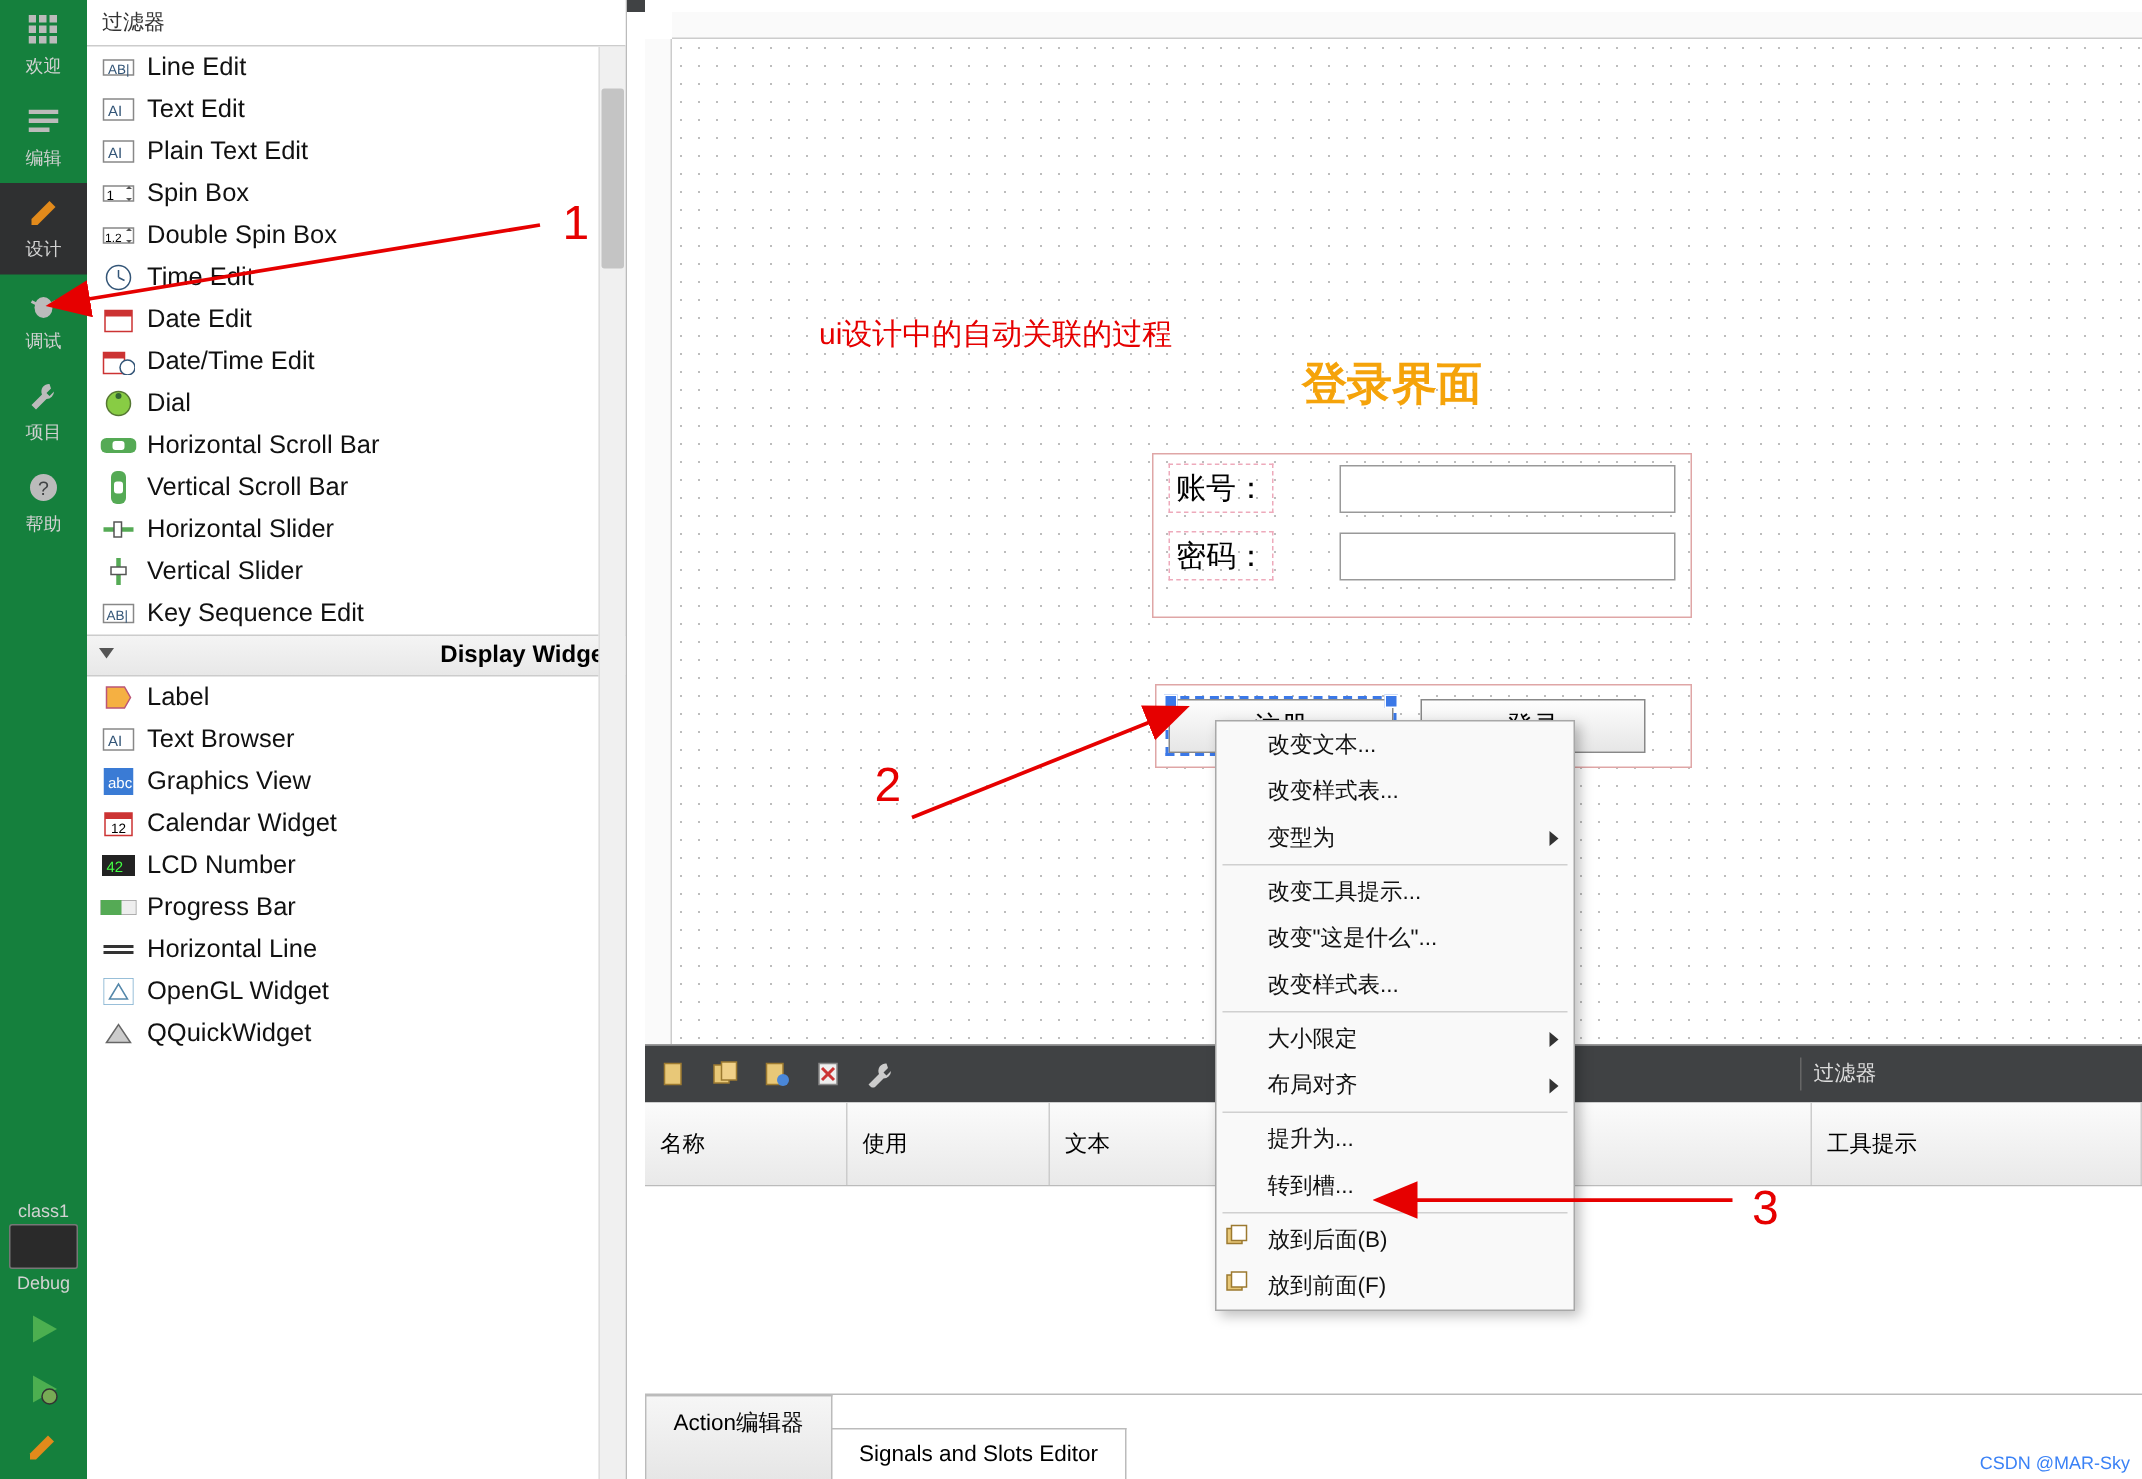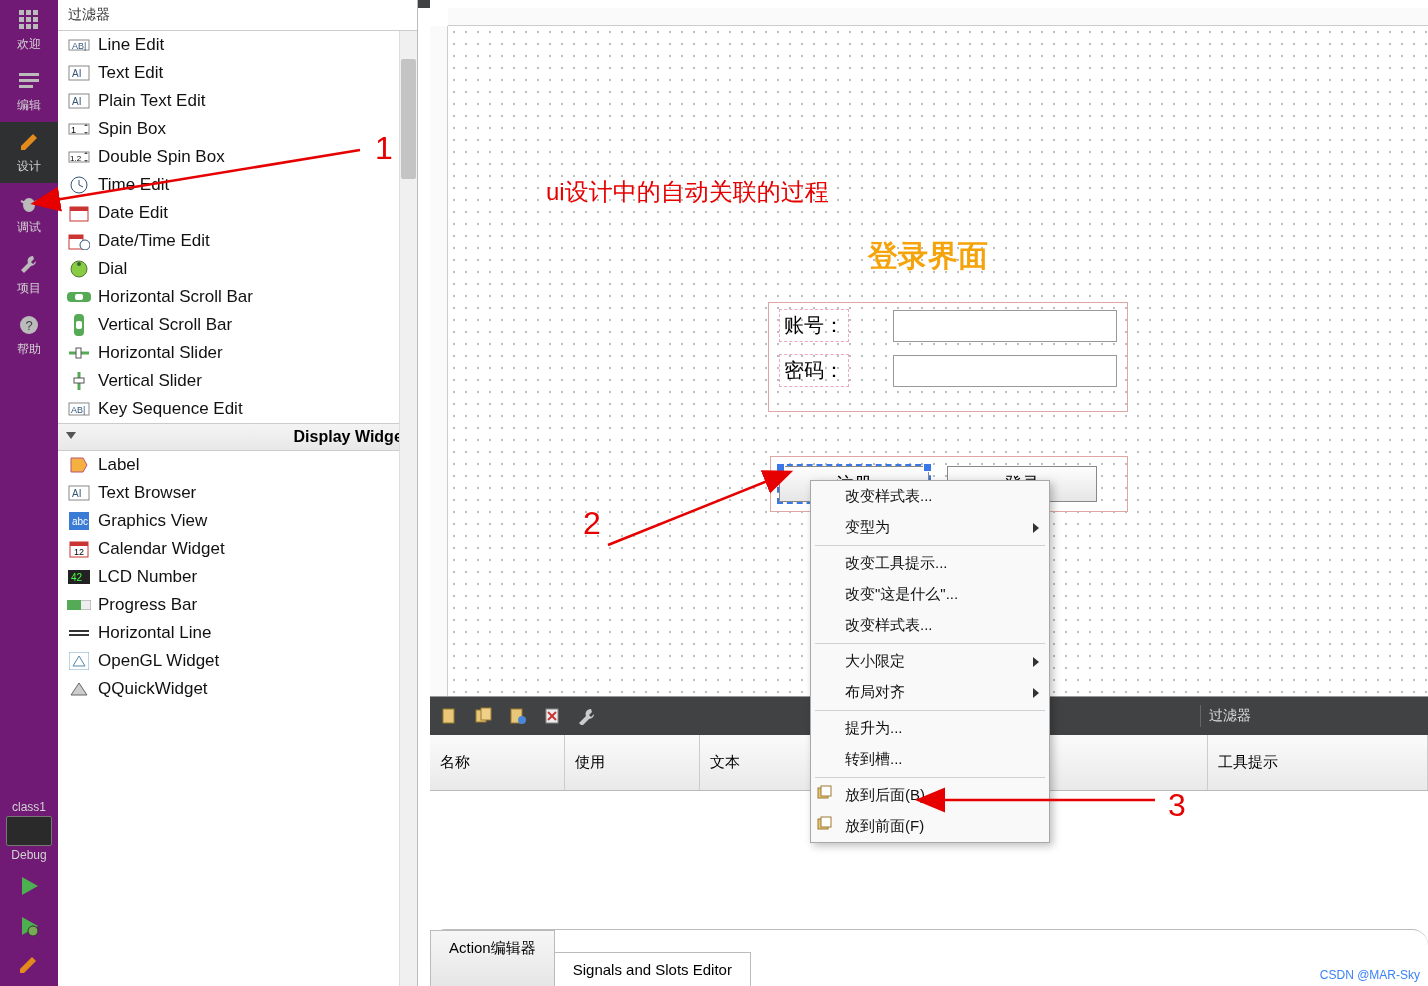--- a/index.html
+++ b/index.html
@@ -1,19 +1,19 @@
 <!DOCTYPE html>
 <html><head>
 <meta charset="utf-8">
 <style>
 * { box-sizing: border-box; margin: 0; padding: 0; font-family: "Segoe UI", "Microsoft YaHei", sans-serif; }
 body { width: 1428px; height: 986px; background: #fff; position: relative; overflow: hidden; }
 
 
-.mode-bar { position: absolute; left: 0; top: 0; width: 58px; height: 100%; background: #701a75; display: flex; flex-direction: column; }
+.mode-bar { position: absolute; left: 0; top: 0; width: 58px; height: 100%; background: #15803d; display: flex; flex-direction: column; }
 .mode-item { color: #d2d2d2; font-size: 12px; text-align: center; padding: 6px 0 8px 0; cursor: pointer; }
 .mode-item .ico { width: 28px; height: 28px; margin: 0 auto 2px; display: flex; align-items: center; justify-content: center; }
 .mode-item.active { background: #2f3031; }
 .mode-bar .spacer { flex: 1; }
 .mode-bar .project-thumb { color:#d2d2d2; font-size:12px; padding:4px 2px; text-align:center; }
 .mode-bar .proj-box { width:46px; height:30px; border:1px solid #777; margin:2px auto; background:#2a2a2a; border-radius:2px; }
 .run-btn { width:36px; height:28px; margin:6px auto; display:flex; align-items:center; justify-content:center; cursor:pointer; }
 
 
 .widgetbox { position:absolute; left:58px; top:0; width:360px; height:100%; background:#fff; border-right:1px solid #bbb; display:flex; flex-direction:column; }
@@ -28,42 +28,42 @@
 
 
 .tab-strip { position:absolute; left:58px; top:0; right:0; height:8px; background:#404244; }
 .doc-tab { position:absolute; left:80px; top:0; padding:0 18px 0 10px; height:8px; color:#ddd; font-size:14px; }
 
 
 .canvas-wrap { position:absolute; left:430px; top:0; right:0; bottom:290px; background:#fff; }
 .ruler-h { position:absolute; left:18px; right:0; top:8px; height:18px; background:#fafafa; border-bottom:1px solid #ccc; }
 .ruler-v { position:absolute; left:0; top:26px; width:18px; bottom:0; background:#fafafa; border-right:1px solid #ccc; }
 .form { position:absolute; left:18px; top:26px; right:0; bottom:0; background-image:radial-gradient(#bdbdbd 1px, transparent 1px); background-size:12px 12px; }
-.annot { position:absolute; color:#e60000; font-size:24px; font-weight:500; }
+.annot { position:absolute; color:#e60000; font-size:20px; font-weight:500;margin-top:33px; }
 .title-lbl { position:absolute; left:420px; top:210px; color:#f5a30a; font-size:30px; font-weight:600; }
 .login-group { position:absolute; left:320px; top:276px; width:360px; height:110px; border:1px solid #dfa6a6; }
 .lg-row { display:flex; align-items:center; padding:6px 10px;gap:32px; }
 .lg-lbl { width:70px; font-size:20px; border:1px dashed #eab; padding:2px 4px; }
 .lg-input { flex:1; height:32px; border:1px solid #999; background:#fff; margin-left:12px; }
 .btn-group { position:absolute; left:322px; top:430px; width:358px; height:56px; border:1px solid #dfa6a6; display:flex; align-items:center; gap:18px; padding:6px 8px; }
 .ui-btn { width:150px; height:36px; border:1px solid #888; background:linear-gradient(#fdfdfd,#e6e6e6); font-size:18px; position:relative; }
 .sel-handles::before, .sel-handles::after { content:""; position:absolute; width:7px; height:7px; background:#3b78e7; border:1px solid #fff; }
 .sel-handles::before { left:-4px; top:-4px; }
 .sel-handles::after { right:-4px; top:-4px; }
 .sel-btn { outline:2px dashed #3b78e7; }
 
 
 .bottom-panel { position:absolute; left:430px; right:0; bottom:0; height:290px; background:#fff; border-top:1px solid #999; display:flex; flex-direction:column; }
 .bp-toolbar { height:38px; background:#404244; display:flex; align-items:center; padding:0 8px; gap:10px; }
 .bp-toolbar .tbtn { width:24px; height:24px; display:flex; align-items:center; justify-content:center; cursor:pointer; }
 .bp-filter { margin-left:auto; color:#ddd; padding:2px 8px; font-size:14px; width:220px; border-left:1px solid #666; }
 .bp-headers { display:flex; background:linear-gradient(#fbfbfb,#e9e9e9); border-bottom:1px solid #bbb; }
 .bp-headers .col { padding:18px 10px; font-size:15px; border-right:1px solid #ccc; }
 .bp-body { flex:1; background:#fff; }
-.bp-tabs { display:flex; border-top:1px solid #bbb;border-radius:16px; }
+.bp-tabs { display:flex; border-top:1px solid #bbb; }
 .bp-tabs .tab { padding:8px 18px; font-size:15px; background:linear-gradient(#f6f6f6,#e6e6e6); border:1px solid #bbb; border-bottom:none; margin-right:-1px; cursor:pointer; }
 .bp-tabs .tab.active { background:#fff;margin-top:22px; }
 
 
 .context-menu { position:absolute; left:810px; top:480px; width:240px; background:#f9f9f9; border:1px solid #a8a8a8; box-shadow:3px 3px 8px rgba(0,0,0,.25); z-index:50; }
 .context-menu .cm-item { padding:6px 28px 6px 34px; font-size:15px; color:#111; position:relative; cursor:pointer; }
 .context-menu .cm-sep { height:1px; background:#d0d0d0; margin:2px 4px; }
 .context-menu .cm-arrow::after { content:""; position:absolute; right:10px; top:11px; width:0;height:0;border-top:5px solid transparent;border-bottom:5px solid transparent;border-left:6px solid #333; }
 .context-menu .cm-ico { position:absolute; left:6px; top:5px; width:18px; height:18px; }
 
@@ -456,20 +456,21 @@
     <div class="col" style="width:220px">工具提示</div>
   </div>
   <div class="bp-body"></div>
   <div class="bp-tabs">
     <div class="tab">Action编辑器</div>
     <div class="tab active">Signals and Slots Editor</div>
   </div>
 </div>
 
 <div class="context-menu" id="ctx">
+    <div class="cm-item"><span>改变文本...</span></div>
     <div class="cm-item"><span>改变样式表...</span></div>
     <div class="cm-item cm-arrow"><span>变型为</span></div>
     <div class="cm-sep"></div>
     <div class="cm-item"><span>改变工具提示...</span></div>
     <div class="cm-item"><span>改变"这是什么"...</span></div>
     <div class="cm-item"><span>改变样式表...</span></div>
     <div class="cm-sep"></div>
     <div class="cm-item cm-arrow"><span>大小限定</span></div>
     <div class="cm-item cm-arrow"><span>布局对齐</span></div>
     <div class="cm-sep"></div>

